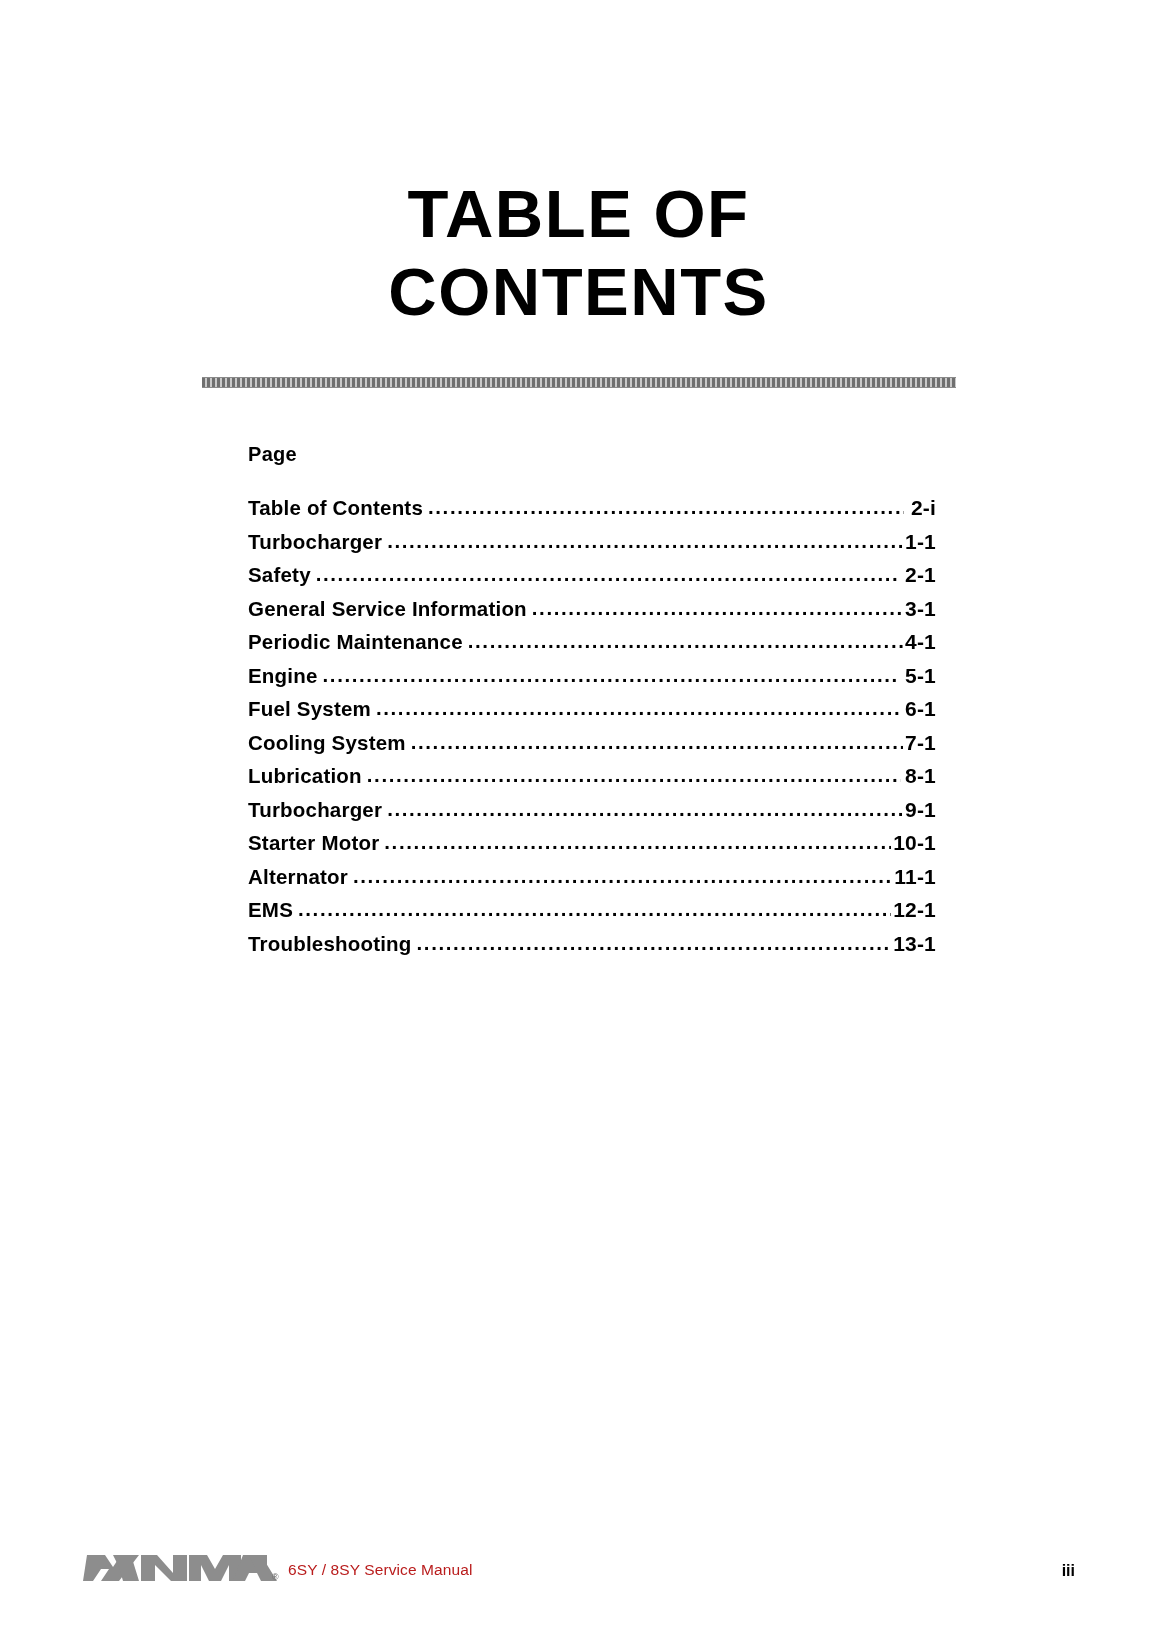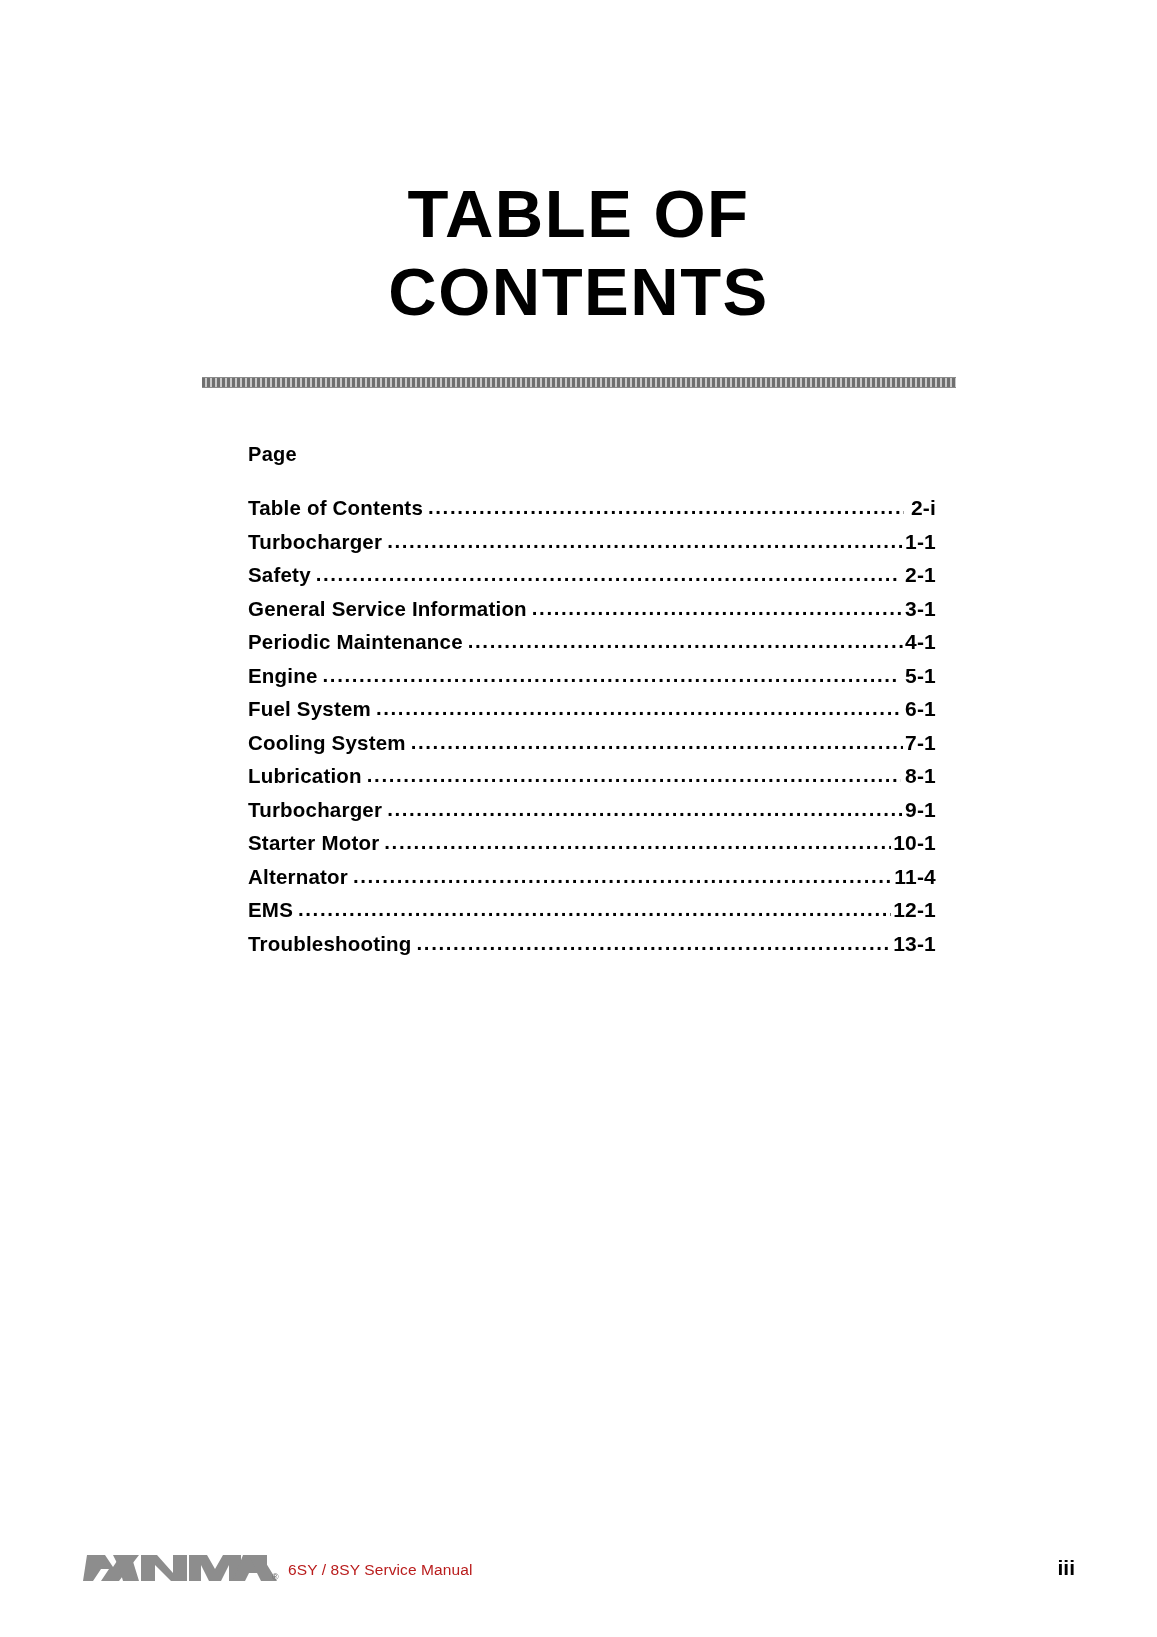--- a/index.html
+++ b/index.html
@@ -129,21 +129,21 @@
     left: 288px;
     bottom: 6px;
     font-size: 15.5px;
     color: #b91c1c;
     letter-spacing: 0.1px;
   }
   .footer-page {
     position: absolute;
     right: 82px;
     bottom: 5px;
-    font-size: 21px;
+    font-size: 16px;
     font-weight: bold;
     color: #000;
   }
 </style>
 </head>
 <body>
 
 <div class="page">
 
   <div class="title-block">
@@ -218,21 +218,21 @@
 
     <div class="toc-row">
       <span class="toc-label">Starter Motor</span>
       <span class="toc-dots">................................................................................................................................</span>
       <span class="toc-page">10-1</span>
     </div>
 
     <div class="toc-row">
       <span class="toc-label">Alternator</span>
       <span class="toc-dots">................................................................................................................................</span>
-      <span class="toc-page">11-4</span>
+      <span class="toc-page">11-1</span>
     </div>
 
     <div class="toc-row">
       <span class="toc-label">EMS</span>
       <span class="toc-dots">................................................................................................................................</span>
       <span class="toc-page">12-1</span>
     </div>
 
     <div class="toc-row">
       <span class="toc-label">Troubleshooting</span>

